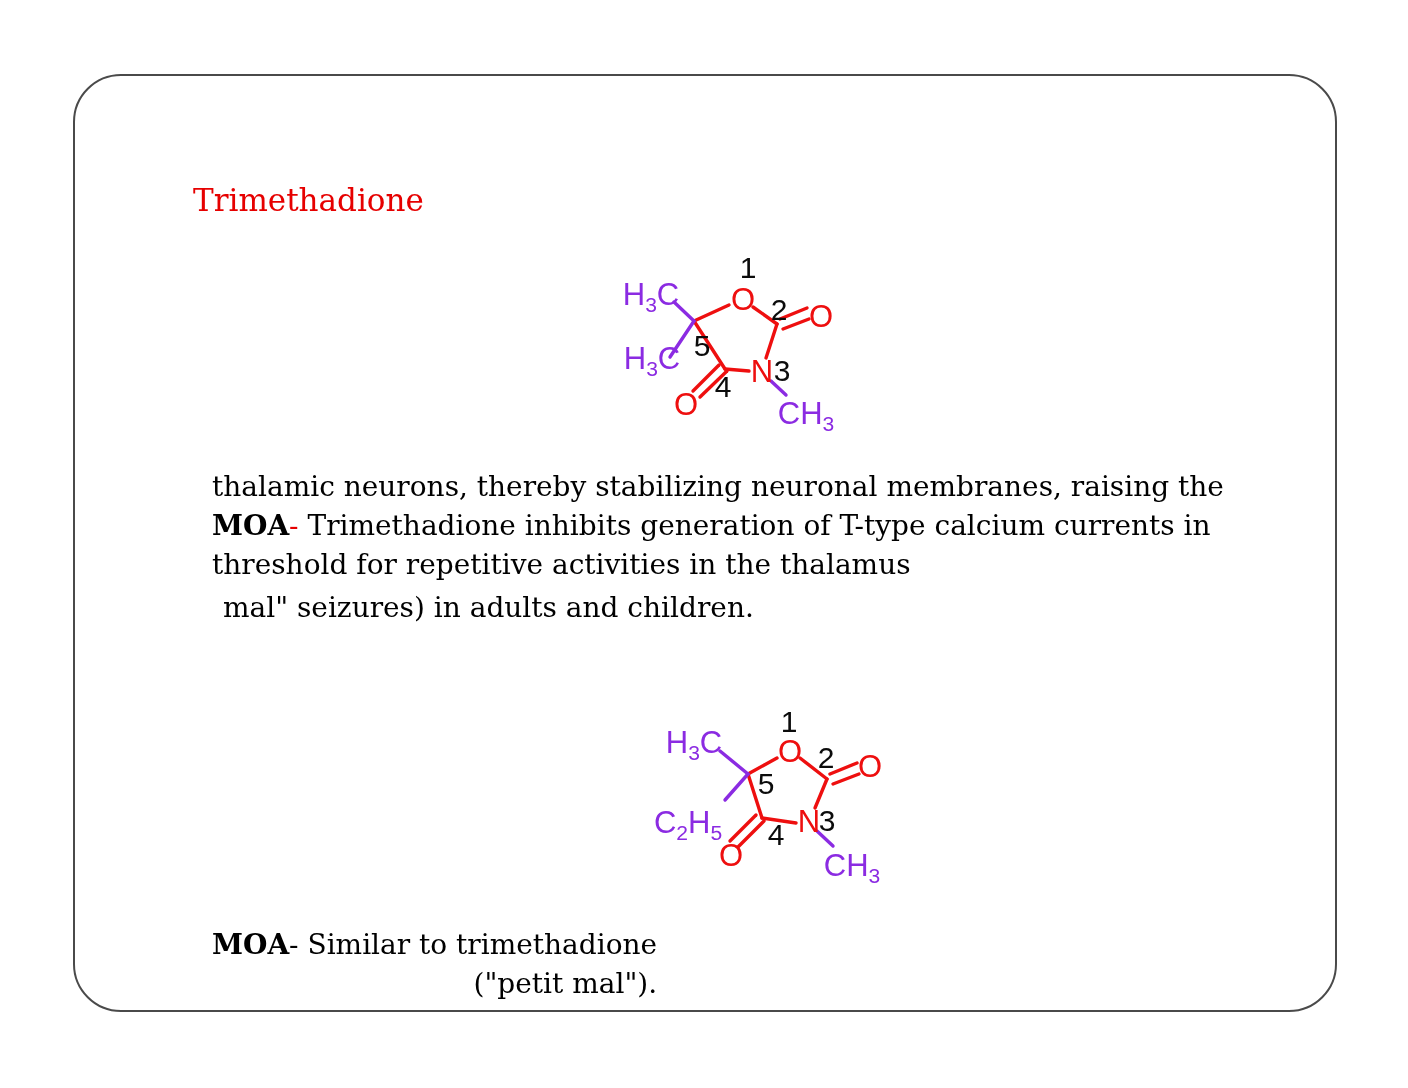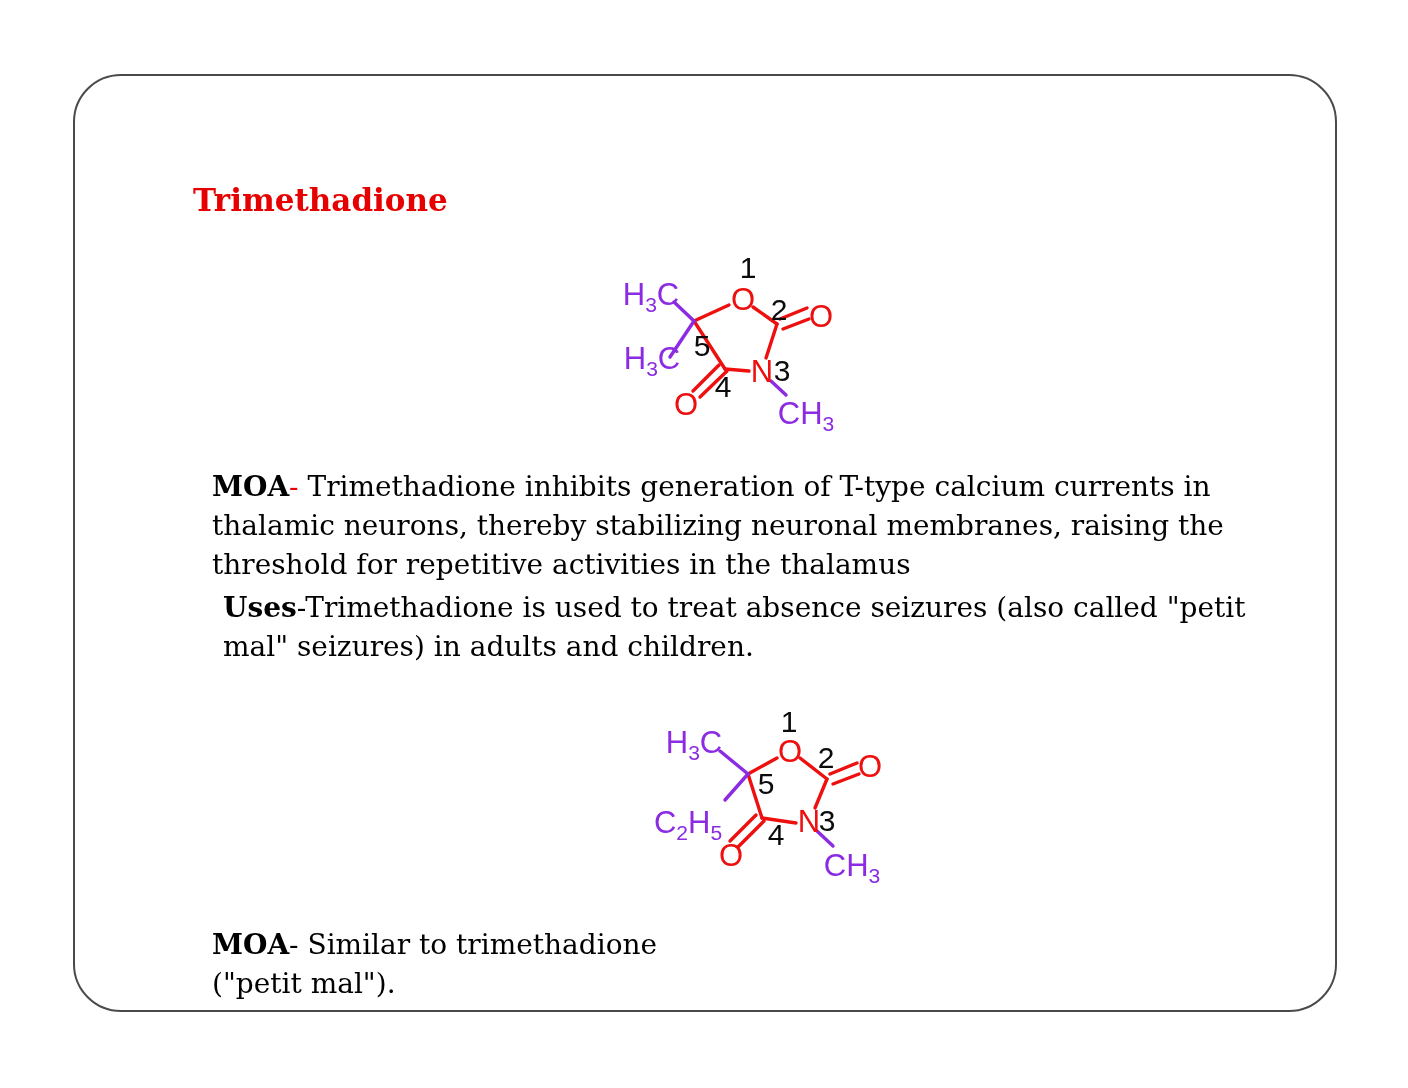--- a/index.html
+++ b/index.html
@@ -15,37 +15,37 @@
   .slide {
     position: absolute;
     left: 73px; top: 74px;
     width: 1260px; height: 934px;
     border: 2px solid var(--border-color, #4a4a4a);
     border-radius: 48px;
     background: #ffffff;
   }
   .sec-title {
     position: absolute;
-    font-weight: bold;
+    font-weight: normal;
     font-size: 31px;
     line-height: 1.1;
     color: var(--accent-red, #e60000);
     white-space: nowrap;
   }
   #title1 { left: 118px; top: 107px; }
   #title2 { left: 114px; top: 597px; }
   .body-text {
     position: absolute;
     font-size: 28px;
     line-height: 39px;
     color: var(--text-color, #000);
   }
   #moa1   { left: 137px; top: 391px; }
   #uses1  { left: 148px; top: 512px; }
-  #bottom { left: 137px; top: 849px; }
+  #bottom { left: 137px; top: 849px; text-align: right; }
   .tline { white-space: pre; }
   .tline b { font-weight: bold; }
   .accent { color: var(--accent-red, #e60000); }
 
   
   .structure {
     position: absolute;
     width: 250px; height: 210px;
     font-family: "Liberation Sans", sans-serif;
   }
@@ -97,27 +97,26 @@
       <span class="atom purple" style="left:41px;top:53px"><span>H</span><sub>3</sub><span>C</span></span>
       <span class="atom purple" style="left:42px;top:117px"><span>H</span><sub>3</sub><span>C</span></span>
       <span class="atom red" style="left:152px;top:130px">N</span>
       <span class="num" style="left:172px;top:130px">3</span>
       <span class="num" style="left:113px;top:146px">4</span>
       <span class="atom red" style="left:76px;top:163px">O</span>
       <span class="atom purple" style="left:196px;top:172px"><span>CH</span><sub>3</sub></span>
     </div>
 
     <div class="body-text" id="moa1">
+      <div class="tline">thalamic neurons, thereby stabilizing neuronal membranes, raising the</div>
       <div class="tline"><b>MOA</b><span class="accent">-</span><span> Trimethadione inhibits generation of T-type calcium currents in</span></div>
-      <div class="tline">thalamic neurons, thereby stabilizing neuronal membranes, raising the</div>
       <div class="tline">threshold for repetitive activities in the thalamus</div>
     </div>
 
     <div class="body-text" id="uses1">
-      <div class="tline"><b>Uses</b><span>-Trimethadione is used to treat absence seizures (also called "petit</span></div>
       <div class="tline">mal" seizures) in adults and children.</div>
     </div>
 
 
     <div class="structure" id="struct2">
       <svg class="bonds" width="250" height="210" viewBox="0 0 250 210">
         <line class="bond-red" x1="103" y1="78" x2="132" y2="62"></line>
         <line class="bond-red" x1="155" y1="62" x2="182" y2="83"></line>
         <line class="bond-red" x1="182" y1="83" x2="170" y2="112"></line>
         <line class="bond-red" x1="151" y1="127" x2="117" y2="122"></line>

